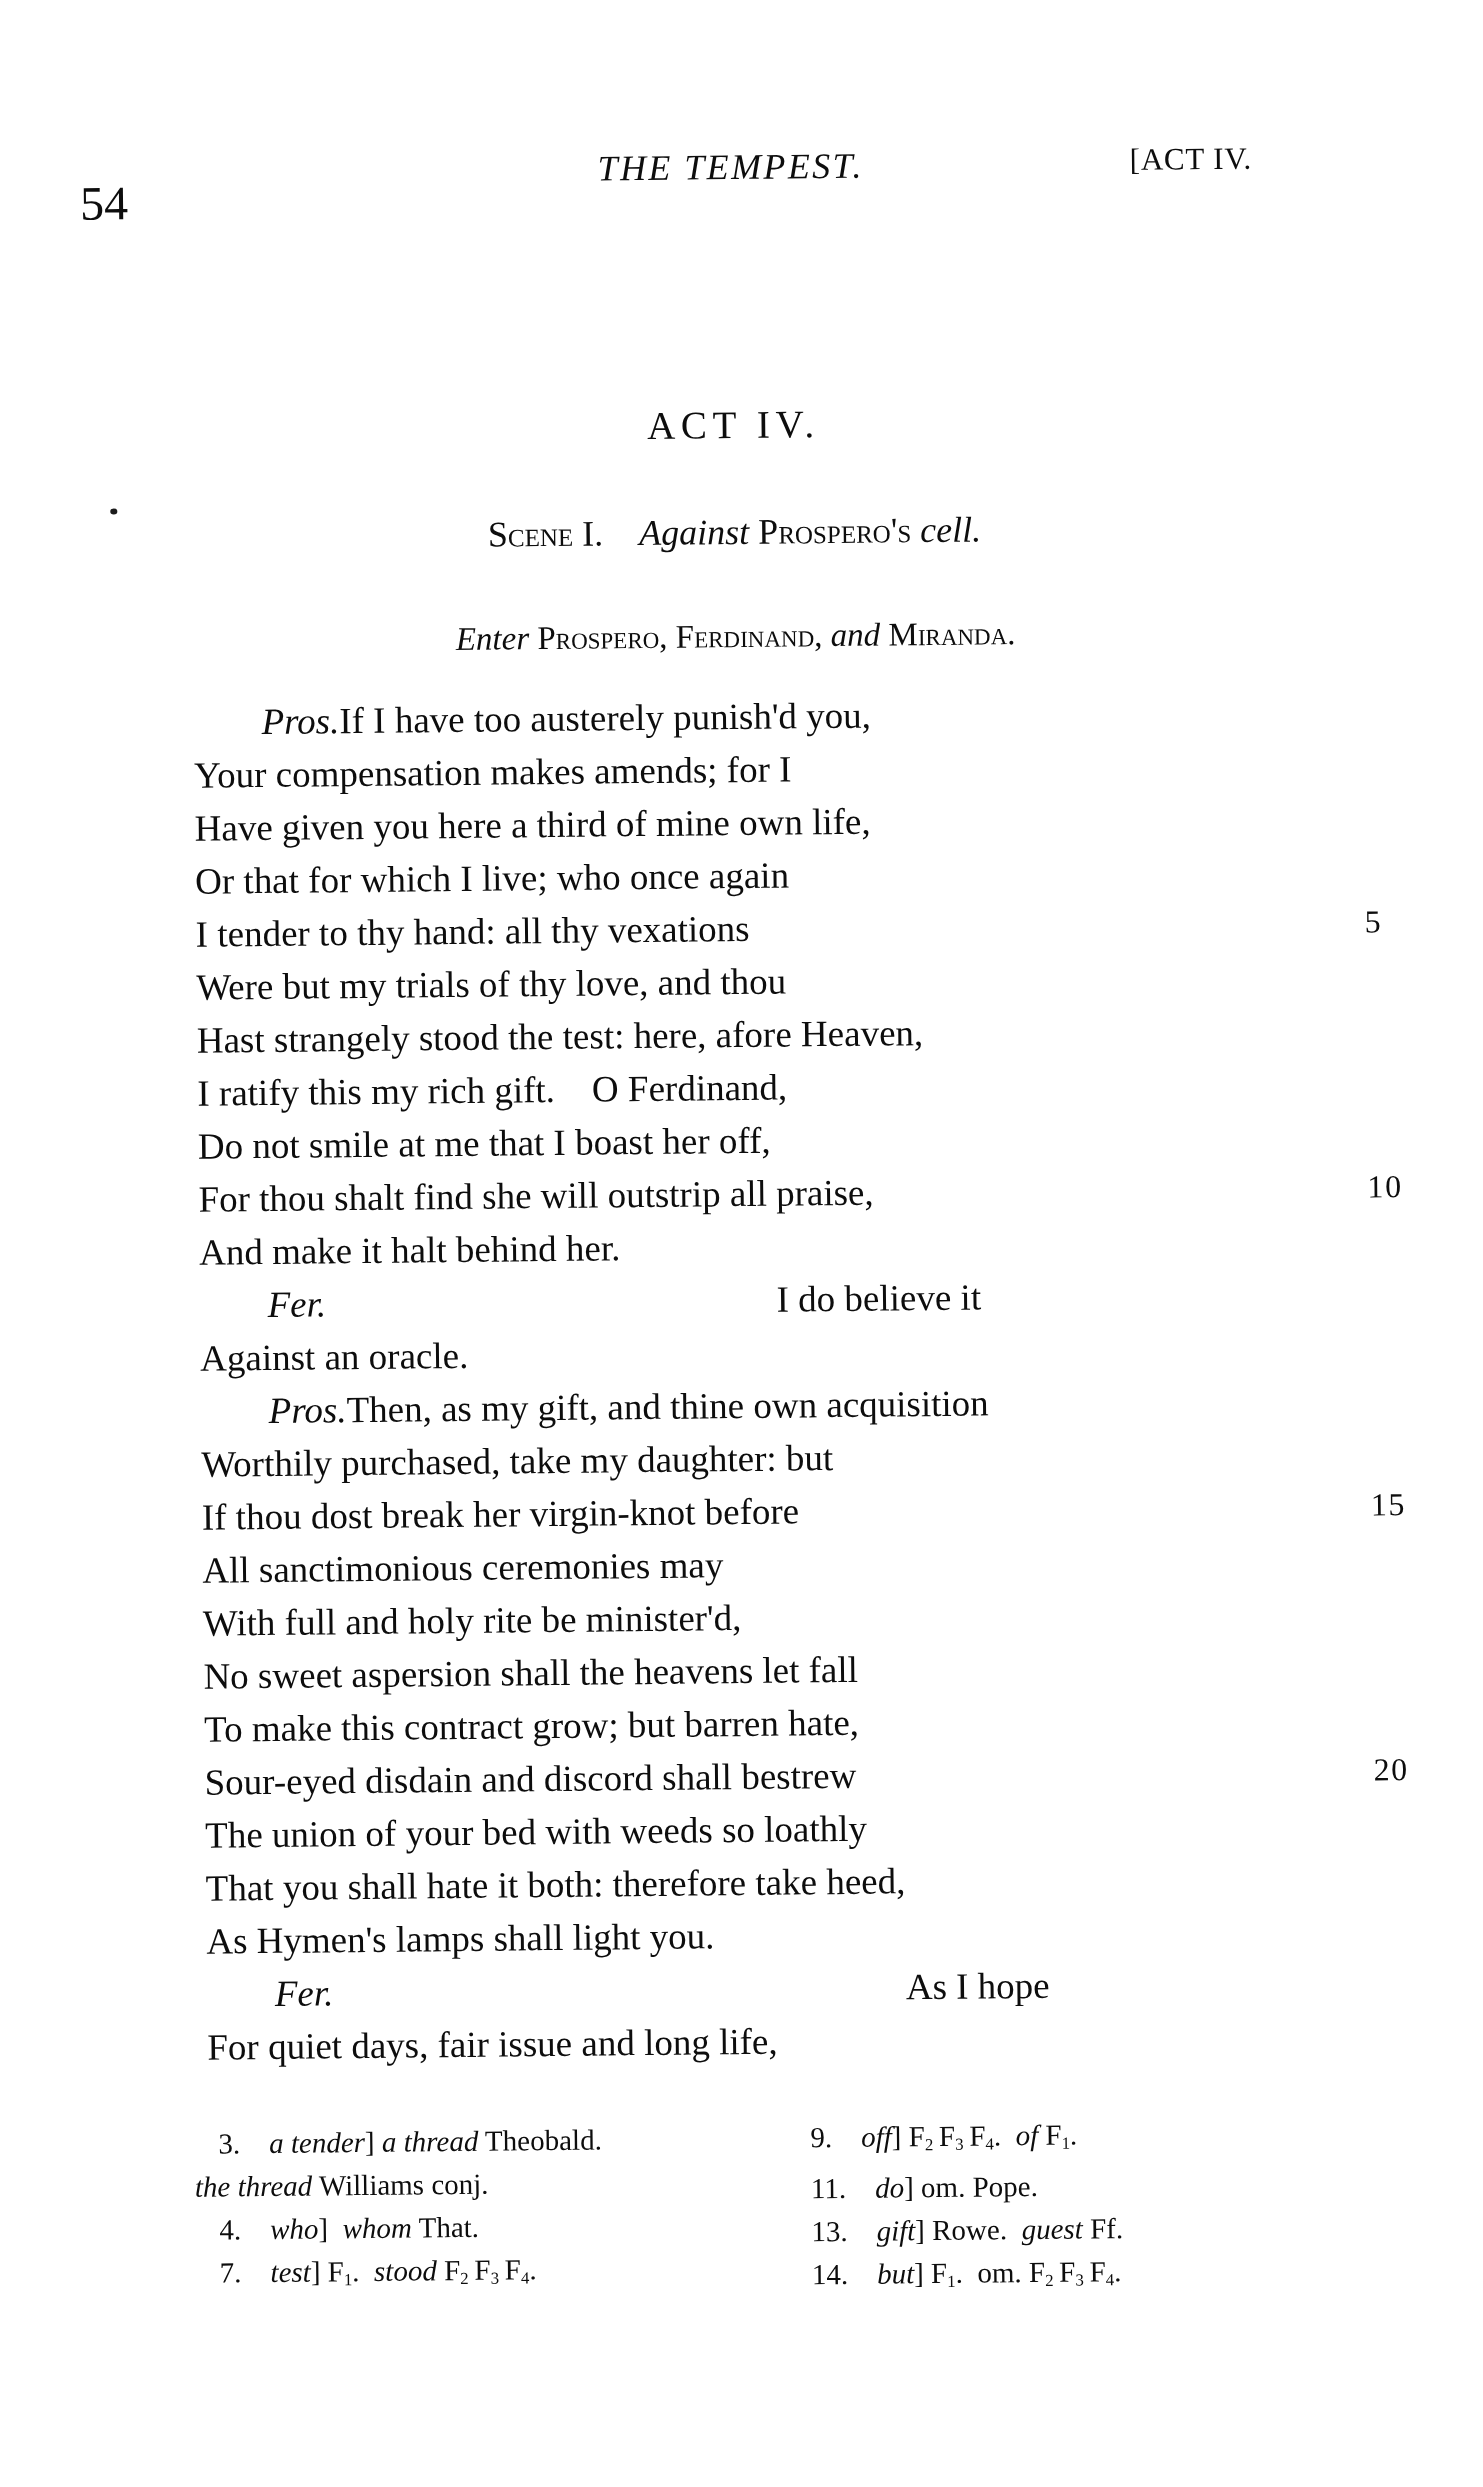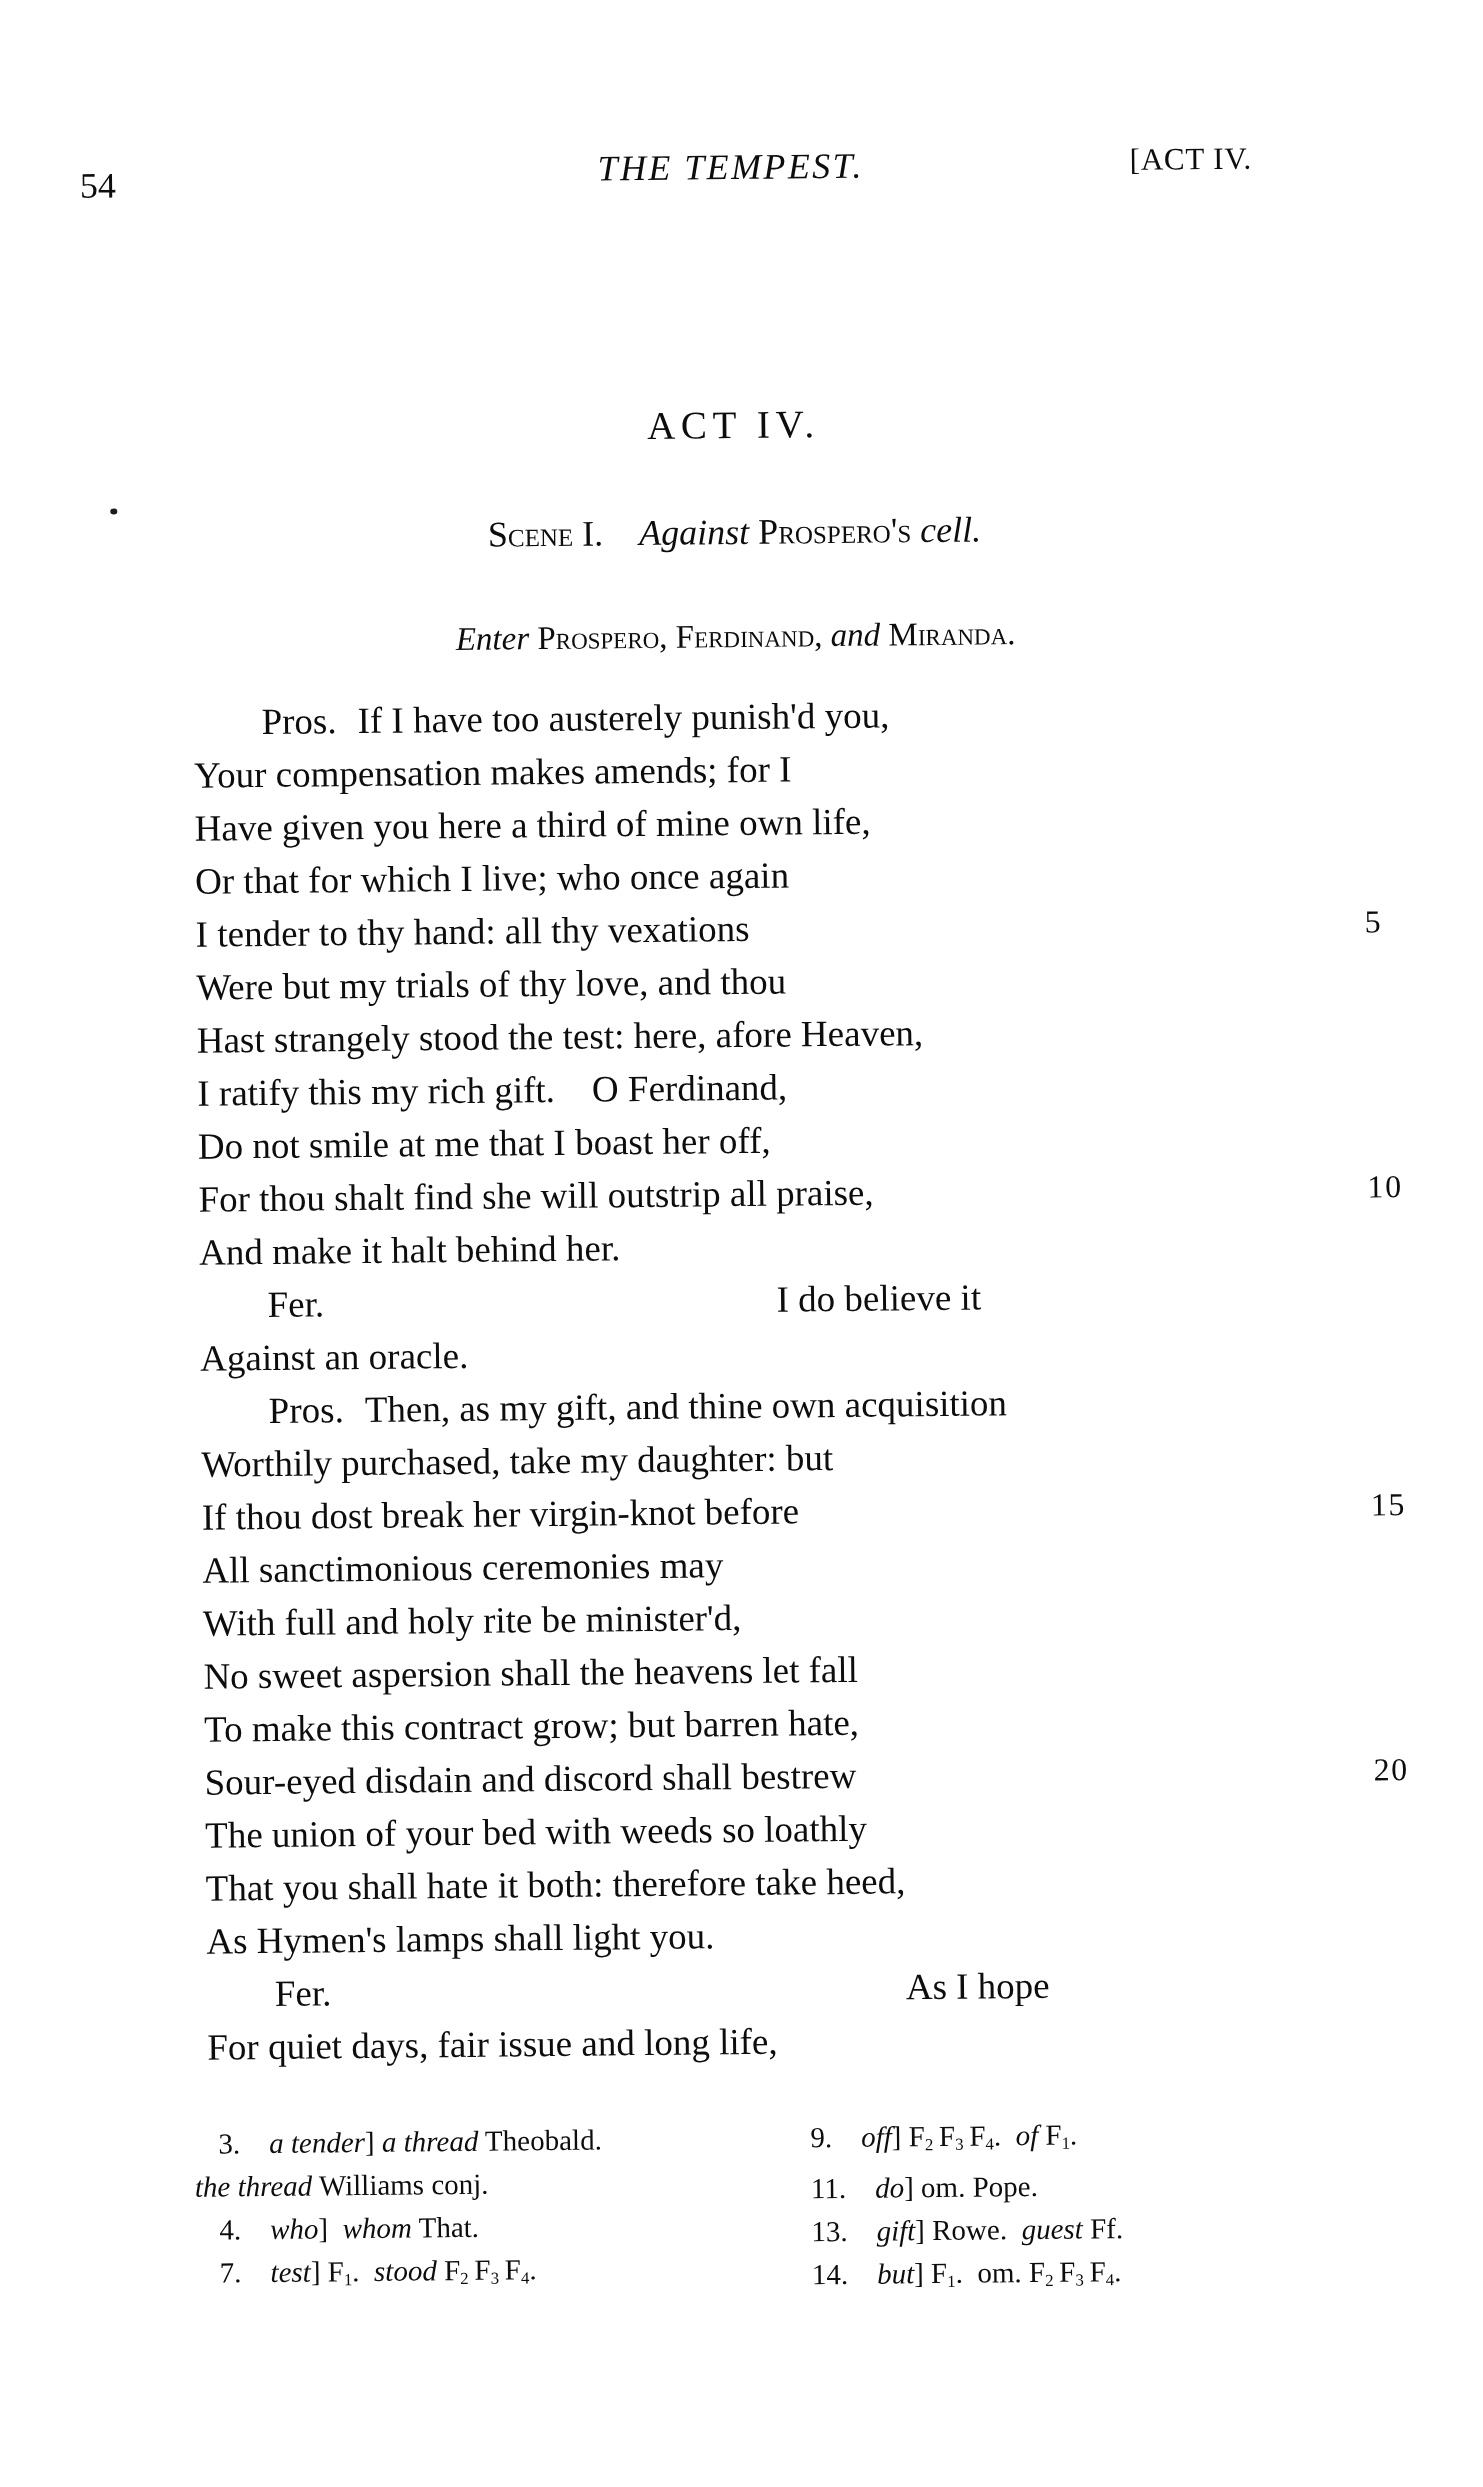--- a/index.html
+++ b/index.html
@@ -19,21 +19,21 @@
     position:absolute; inset:0;
     transform:rotate(-0.6deg);
     transform-origin:50% 50%;
   }
 
   .s-i  { font-style:italic; }
   .s-sc { font-variant:small-caps; }
   .s-sub{ font-size:.58em; vertical-align:-0.24em; }
 
   .header-row { position:absolute; top:146px; left:0; width:100%; height:52px; }
-  .page-number { position:absolute; left:91px; top:12px; font-size:36px; }
+  .page-number { position:absolute; left:91px; top:23px; font-size:48px; }
   .running-title {
     position:absolute; left:0; top:0; width:100%; text-align:center;
     font-style:italic; font-size:36px; letter-spacing:2.4px;
   }
   .act-marker { position:absolute; left:1141px; top:0; font-size:31px; letter-spacing:0.8px; }
 
   .act-heading {
     position:absolute; top:402px; left:0; width:100%; text-align:center;
     font-size:39px; letter-spacing:5.7px;
   }
@@ -42,21 +42,21 @@
     font-size:36px;
   }
   .enter-direction {
     position:absolute; top:618px; left:0; width:100%; text-align:center;
     font-size:33px;
   }
 
   .verse-block { position:absolute; top:690px; left:199px; width:1128px; font-size:37px; }
   .vline { position:relative; height:53px; line-height:53px; white-space:nowrap; }
   .vline.indent { padding-left:68px; }
-  .speaker { margin-right:21px; }
+  .speaker { font-style:italic; }
   .cont { position:absolute; top:0; }
   .cont-a { left:577px; }
   .cont-b { left:699px; }
   .lineno { position:absolute; left:1169px; top:0; font-size:32px; letter-spacing:1.6px; }
 
   .footnotes { position:absolute; top:2117px; left:0; width:100%; font-size:29px; }
   .fcol { position:absolute; top:0; }
   .fcol-left  { left:185px; width:604px; }
   .fcol-right { left:801px; width:575px; }
   .fline { line-height:43px; white-space:nowrap; }

